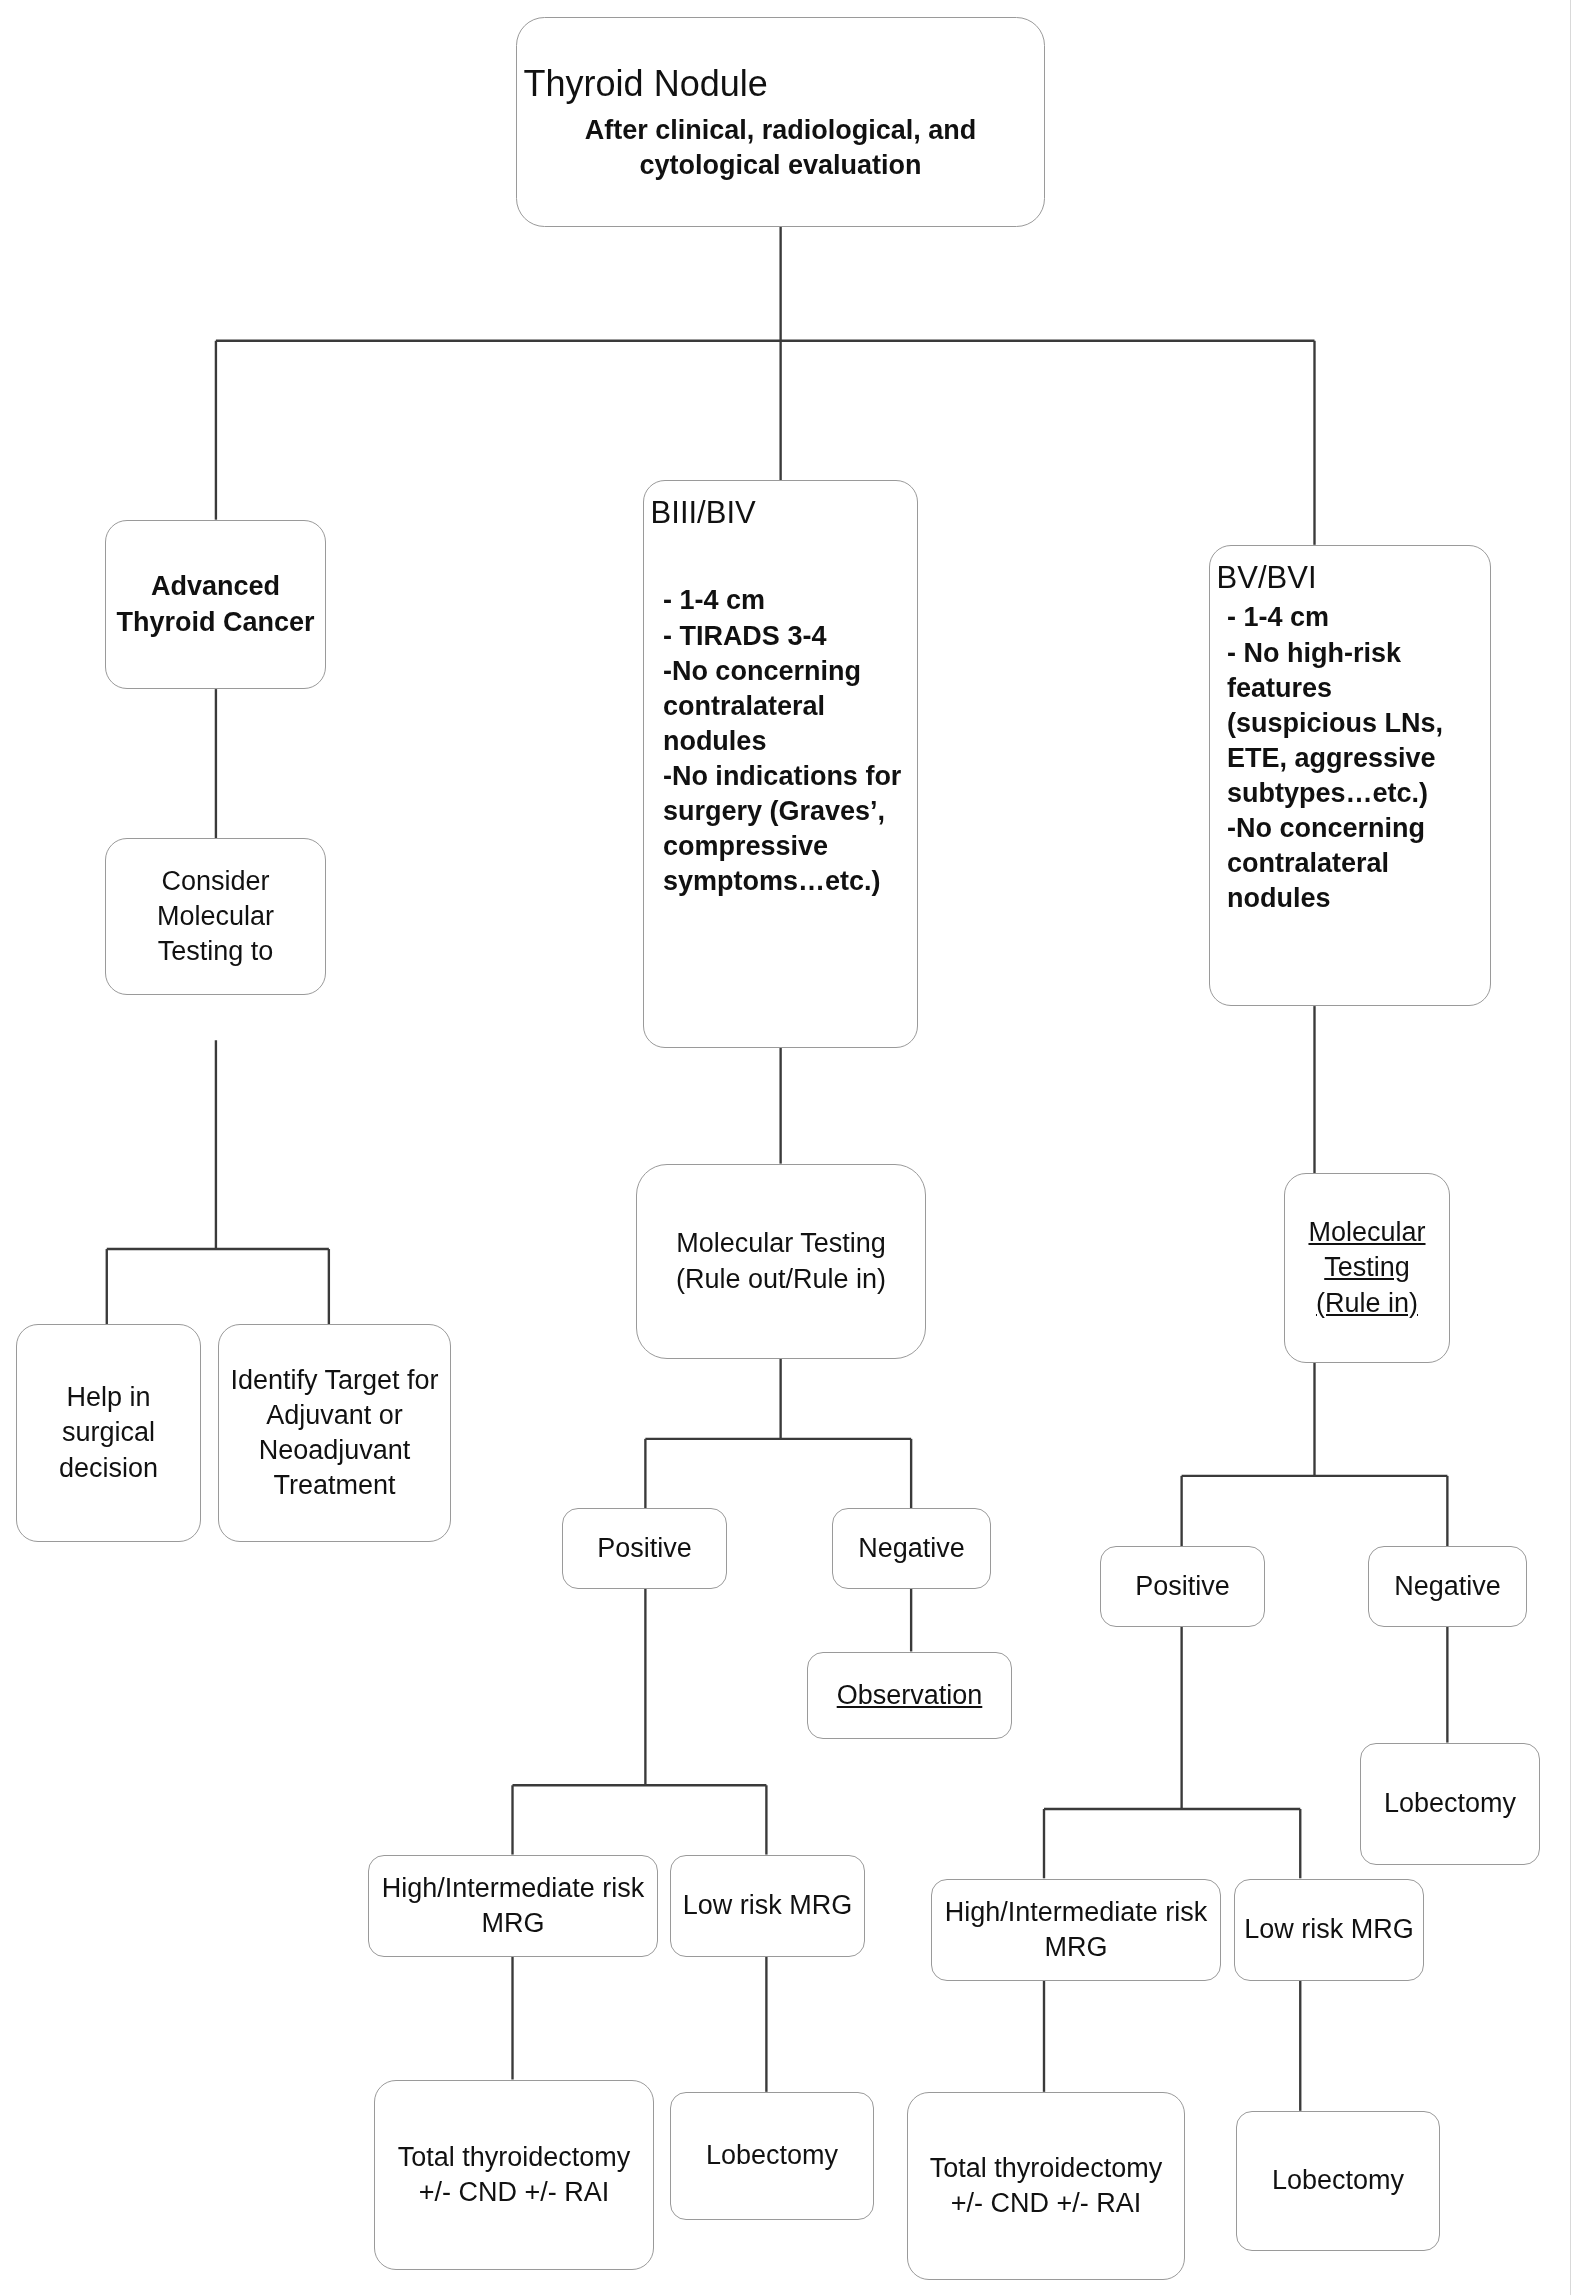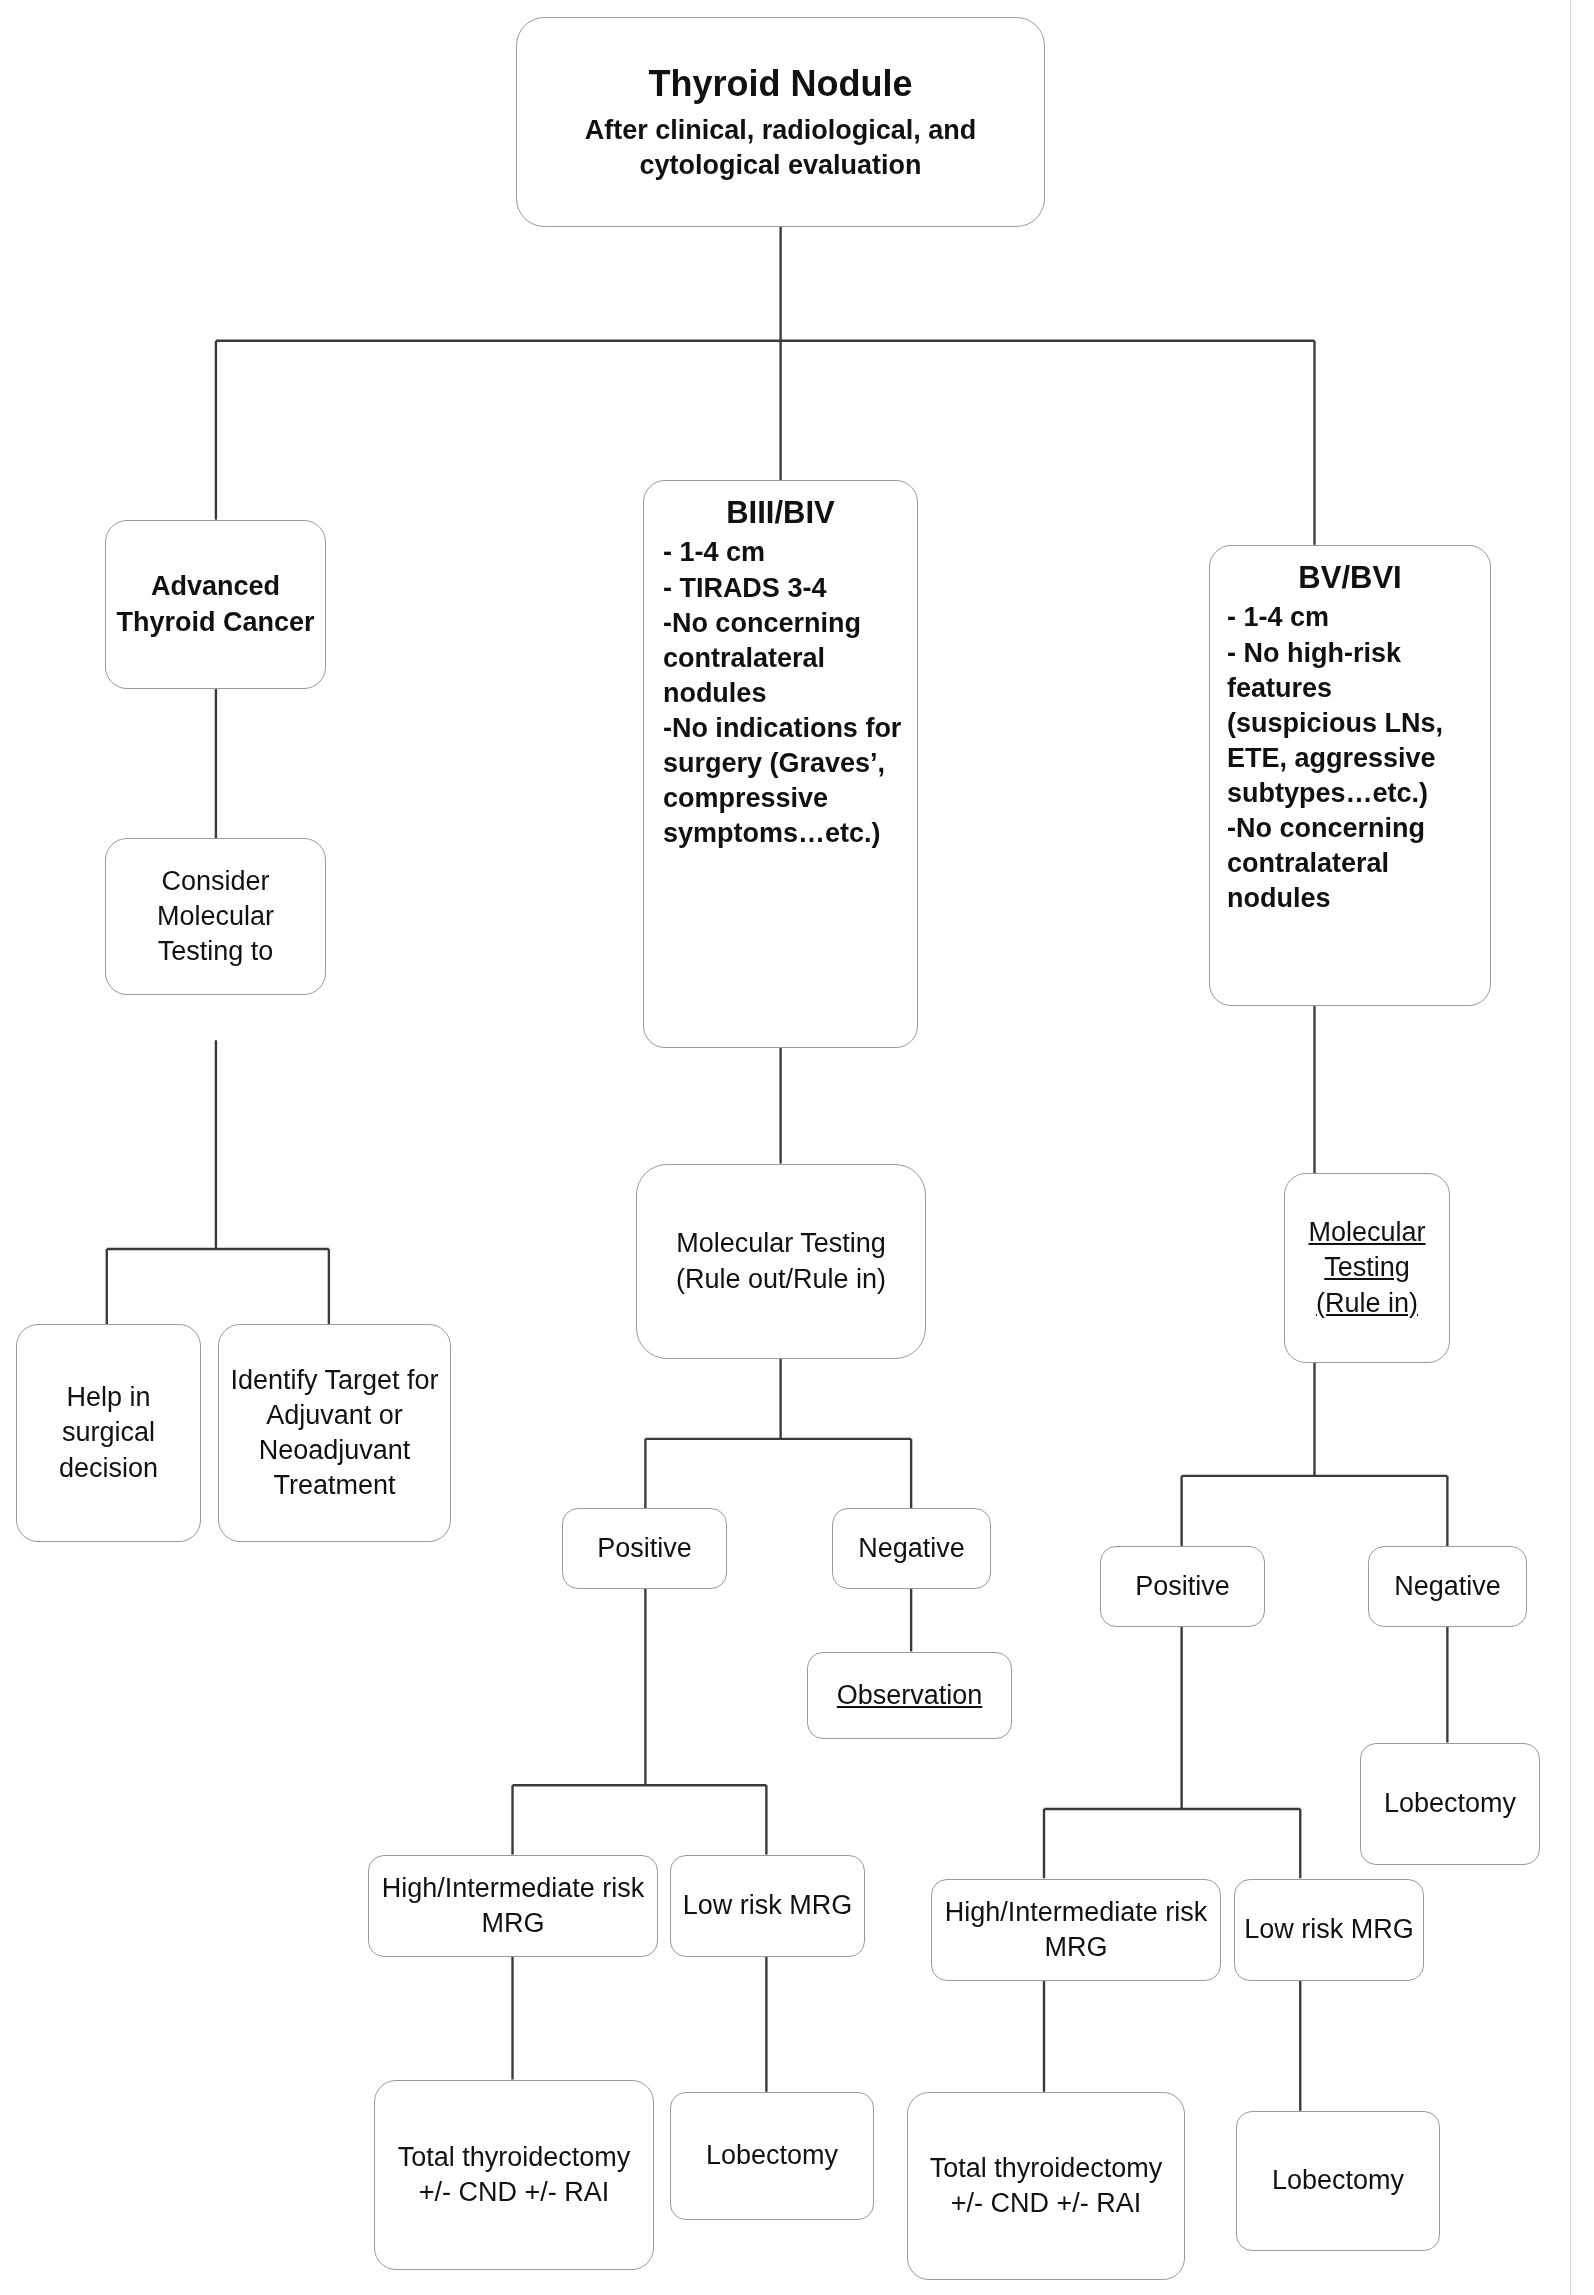--- a/index.html
+++ b/index.html
@@ -33,22 +33,22 @@
     flex-direction: column;
     align-items: center;
     justify-content: center;
     color: #111111;
     line-height: 1.30;
     text-align: center;
     padding: 4.7px 6.6px;
     z-index: 2;
   }
   .node .ttl {
-    font-weight: bold;
-    text-align: center;
+    font-weight: normal;
+    text-align: left;
     width: 100%;
   }
   .node .bullets {
     text-align: left;
     width: 100%;
     font-weight: bold;
     padding-left: 12.3px;
     box-sizing: border-box;
   }
   .node .body {
@@ -143,21 +143,21 @@
   </div>
 
   <div class="node" style="left:16px; top:1324px; width:185px; height:218px; font-size:27px;">
     <div class="body">Help in surgical decision</div>
   </div>
 
   <div class="node" style="left:218px; top:1324px; width:233px; height:218px; font-size:27px;">
     <div class="body">Identify Target for Adjuvant or Neoadjuvant Treatment</div>
   </div>
 
-  <div class="node" style="left:643px; top:480px; width:275px; height:568px; justify-content:flex-start; padding-top:12.3px;">
+  <div class="node" style="left:643px; top:480px; width:275px; height:568px; justify-content:flex-start; padding-top:12.3px;gap:48px;">
     <div class="ttl" style="font-size:31px; margin-bottom:1.9px;">BIII/BIV</div>
     <div class="bullets" style="font-size:27px;">
       <div>- 1-4 cm</div>
       <div>- TIRADS 3-4</div>
       <div>-No concerning contralateral nodules</div>
       <div>-No indications for surgery (Graves’, compressive symptoms…etc.)</div>
     </div>
   </div>
 
   <div class="node" style="left:636px; top:1164px; width:290px; height:195px; font-size:27px;border-radius:31px;">

